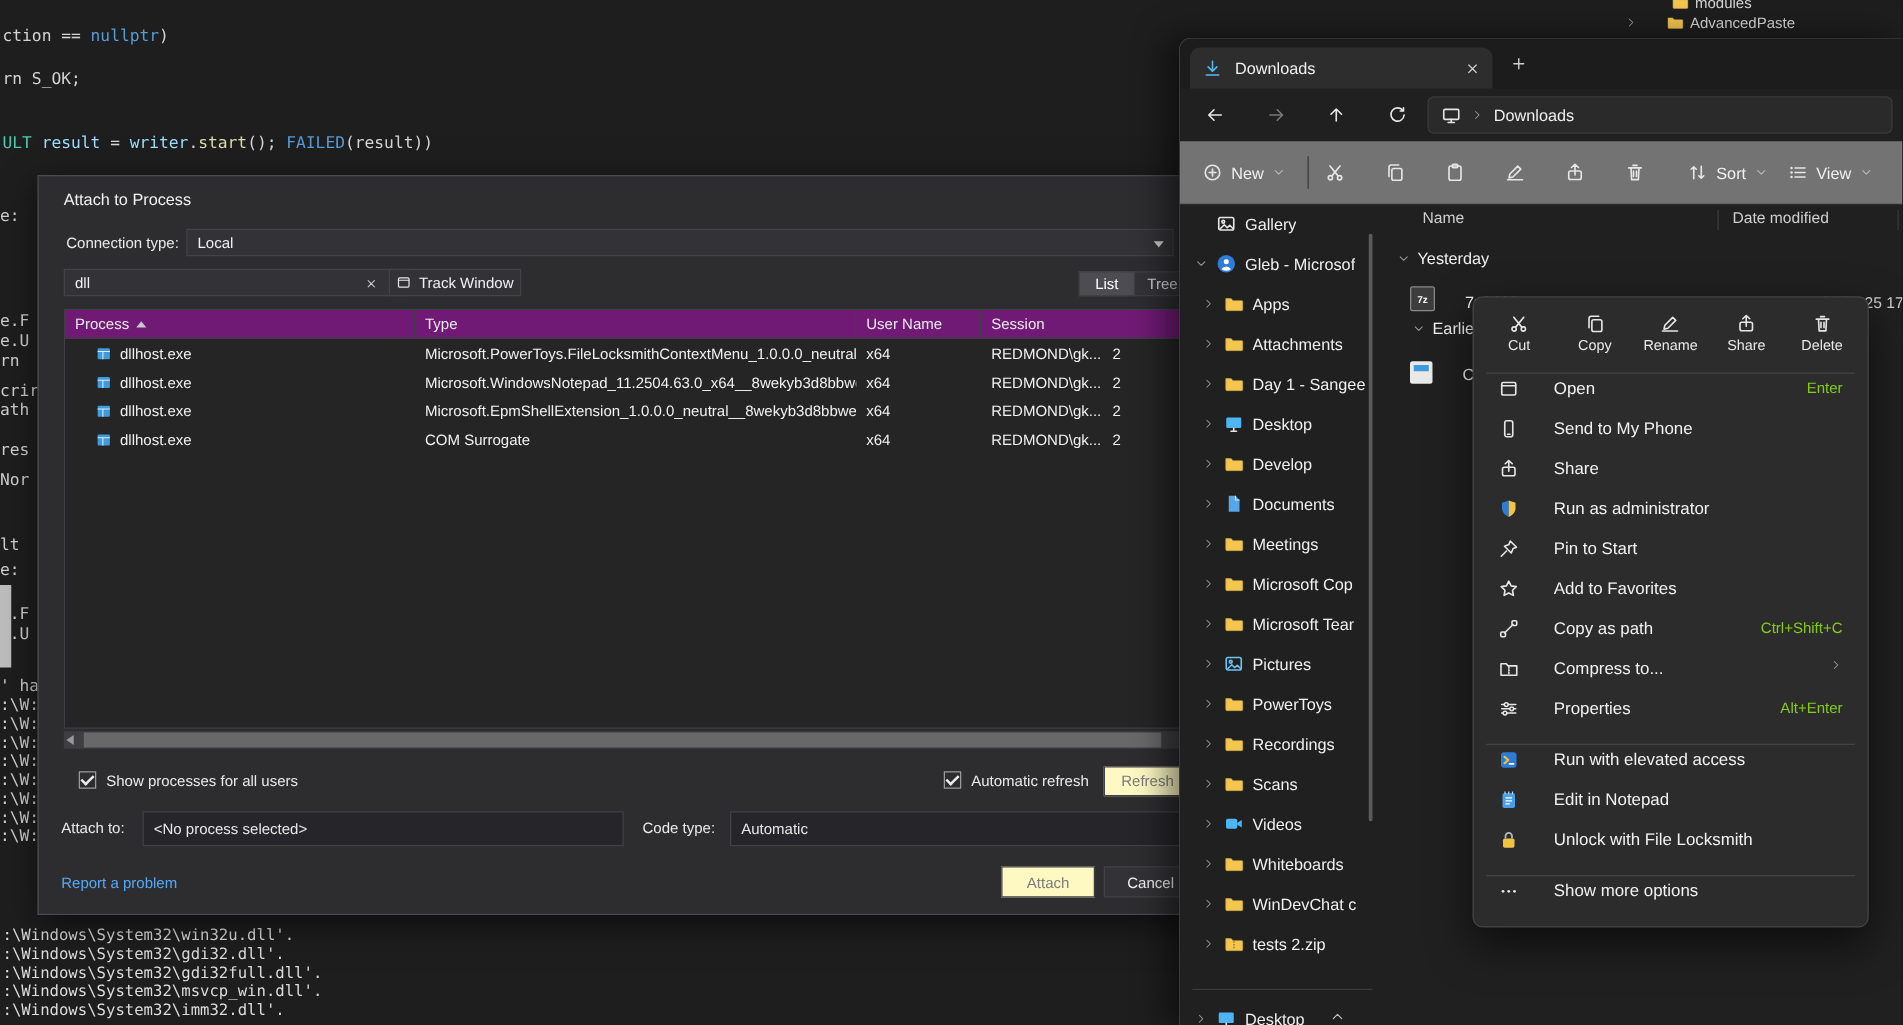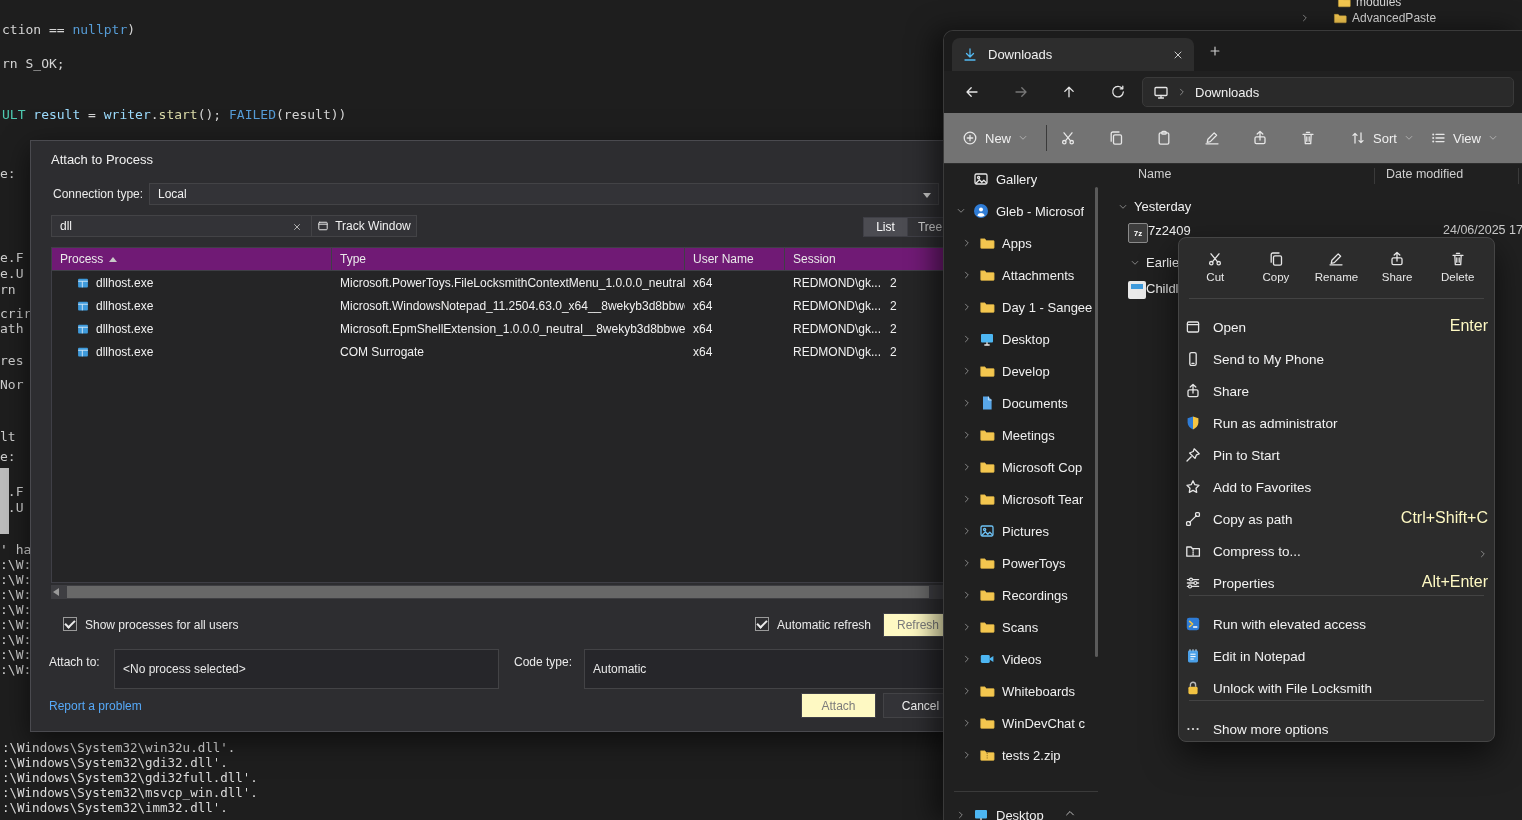--- a/index.html
+++ b/index.html
@@ -41,21 +41,21 @@
   .cell{padding:0 8px;display:flex;align-items:center;gap:6px;white-space:nowrap;overflow:hidden;box-sizing:border-box}
   .sort-up{width:0;height:0;border-left:4px solid transparent;border-right:4px solid transparent;border-bottom:5px solid #c8c8c8}
   #hscroll{left:20px;top:444px;width:903px;height:14px;background:#3e3e42}
   #hthumb{position:absolute;left:16px;top:1px;width:862px;height:12px;background:#686868}
   .sb-arrow{position:absolute;left:2px;top:3px;width:0;height:0;border-top:4px solid transparent;
             border-bottom:4px solid transparent;border-right:6px solid #999}
   .cb{width:14px;height:14px;border:1px solid #9a9a9a;background:#2d2d30;display:inline-flex;
       align-items:center;justify-content:center;box-sizing:border-box}
   .cb::after{content:"";width:8px;height:4px;border-left:2px solid #ececec;border-bottom:2px solid #ececec;
              transform:rotate(-45deg);margin-top:-3px}
-  .txtbox{background:#26262a;border:1px solid #434346;height:40px;display:flex;align-items:center;
+  .txtbox{background:#26262a;border:1px solid #434346;height:28px;display:flex;align-items:center;
           padding:0 8px;box-sizing:border-box;color:#e8e8e8}
   .link{color:#56a9f8;font-size:12px}
   
   #explorer{position:absolute;left:943px;top:30px;width:579px;height:790px;background:#202020;
             border-top-left-radius:10px;overflow:hidden;color:#f0f0f0;z-index:5;
             border-left:1px solid #3a3a3a;border-top:1px solid #3a3a3a;box-shadow:-10px 0 26px rgba(0,0,0,.5)}
   .tabbar{position:relative;height:40px;background:#1c1c1c}
   .tab{position:absolute;left:8px;top:7px;width:242px;height:33px;background:#2d2d2d;
        border-radius:8px 8px 0 0;display:flex;align-items:center;gap:10px;padding:0 10px;box-sizing:border-box}
   .tab-title{font-size:13px;flex:1}
@@ -79,36 +79,36 @@
   .slbl{white-space:nowrap;overflow:hidden}
   #side-scroll{position:absolute;left:151px;top:24px;width:3px;height:470px;background:#5a5a5a;border-radius:2px}
   #side-sep{position:absolute;left:10px;right:14px;top:628px;border-top:1px solid #3a3a3a}
   #side-bottom{position:absolute;left:0;right:0;top:636px}
   #side-up{position:absolute;left:120px;top:644px;color:#bdbdbd}
   
   .content{position:absolute;left:170px;top:132px;right:0;bottom:0}
   .colhdr{position:absolute;top:4px;font-size:12.5px;color:#cfcfcf}
   .colsep{position:absolute;top:5px;width:1px;height:16px;background:#3a3a3a}
   .group-row{position:absolute;display:flex;align-items:center;gap:6px;font-size:13px;color:#f0f0f0}
-  .file-row{position:absolute;display:flex;align-items:flex-start;gap:0;font-size:13px;color:#f0f0f0}
+  .file-row{position:absolute;display:flex;align-items:flex-end;gap:24px;font-size:13px;color:#f0f0f0}
   .fdate{position:absolute;left:315px;font-size:12.5px;color:#cfcfcf;white-space:nowrap}
   .badge7z{width:18px;height:18px;background:#3d3d3d;border:1px solid #8a8a8a;border-radius:2px;color:#fff;
            font:bold 8px "Liberation Sans",sans-serif;display:flex;align-items:center;justify-content:center;flex:none}
   .badge-app{width:18px;height:18px;background:#e9e9e9;border-radius:2px;flex:none;position:relative}
   .badge-app::after{content:"";position:absolute;left:3px;top:3px;right:3px;height:5px;background:#3f9bdc}
   
   #ctx{position:absolute;left:1178px;top:237px;width:317px;background:#2c2c2c;border:1px solid #454545;
        border-radius:8px;box-shadow:0 14px 34px rgba(0,0,0,.6);z-index:20;color:#f2f2f2;
        padding-bottom:4px;box-sizing:border-box}
   .ctx-quick{display:flex;height:54px;align-items:center;justify-content:space-around;padding:2px 6px 0}
   .q{display:flex;flex-direction:column;align-items:center;gap:4px;font-size:11.5px;color:#e8e8e8;width:56px}
   .ctx-sep{height:1px;background:#434343;margin:4px 10px}
-  .ctx-item{height:32px;display:flex;align-items:flex-end;gap:12px;padding:0 6px}
+  .ctx-item{height:32px;display:flex;align-items:flex-start;gap:28px;padding:0 20px}
   .ctx-item .lbl{flex:1;font-size:13.5px;white-space:nowrap;overflow:hidden}
-  .ctx-item .sc{font-size:16px;color:#fef9c3}
+  .ctx-item .sc{font-size:12px;color:#84cc16}
   
   .st-row{position:absolute;display:flex;align-items:center;gap:5px;font-size:12px;color:#d6d6d6;z-index:1}
 </style>
 </head>
 <body>
 <div id="canvas">
 
 <svg width="0" height="0" style="position:absolute" aria-hidden="true">
       <defs>
   <symbol id="i-download" viewBox="0 0 16 16">

